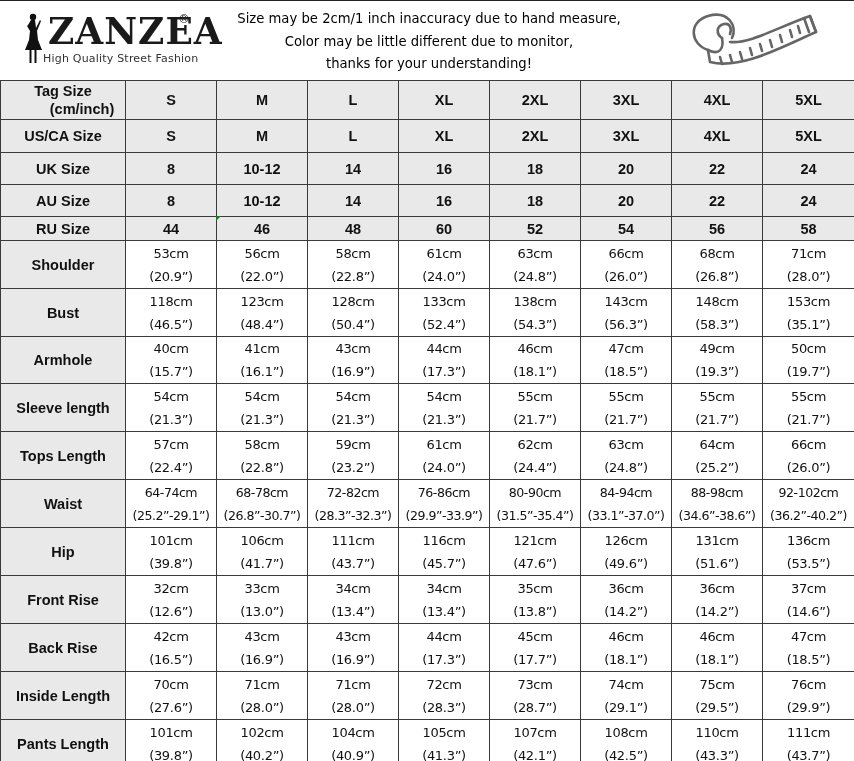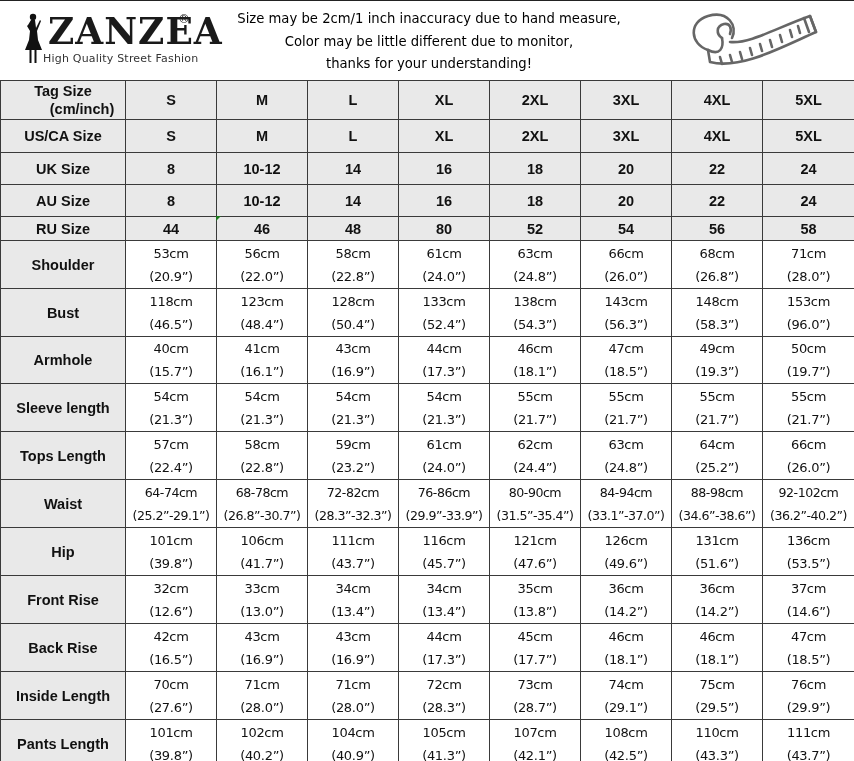--- a/index.html
+++ b/index.html
@@ -132,21 +132,21 @@
         <td>22</td>
         <td>24</td>
       </tr>
       <tr class="sizes" style="height: 24px;">
         <td class="rowhead">
           <div style="line-height: 18px;">RU Size</div>
         </td>
         <td>44</td>
         <td>46</td>
         <td>48</td>
-        <td>80</td>
+        <td>60</td>
         <td>52</td>
         <td>54</td>
         <td>56</td>
         <td>58</td>
       </tr>
     </tbody>
   <tbody id="meas-body">
       <tr class="meas" style="height: 48px;">
         <td class="rowhead">Shoulder</td>
         <td class="val">
@@ -207,21 +207,21 @@
         <td class="val">
           <span class="cm">143cm</span>
           <span class="inch">(56.3”)</span>
         </td>
         <td class="val">
           <span class="cm">148cm</span>
           <span class="inch">(58.3”)</span>
         </td>
         <td class="val">
           <span class="cm">153cm</span>
-          <span class="inch">(96.0”)</span>
+          <span class="inch">(35.1”)</span>
         </td>
       </tr>
       <tr class="meas" style="height: 40px;">
         <td class="rowhead">Armhole</td>
         <td class="val">
           <span class="cm">40cm</span>
           <span class="inch">(15.7”)</span>
         </td>
         <td class="val">
           <span class="cm">41cm</span>

